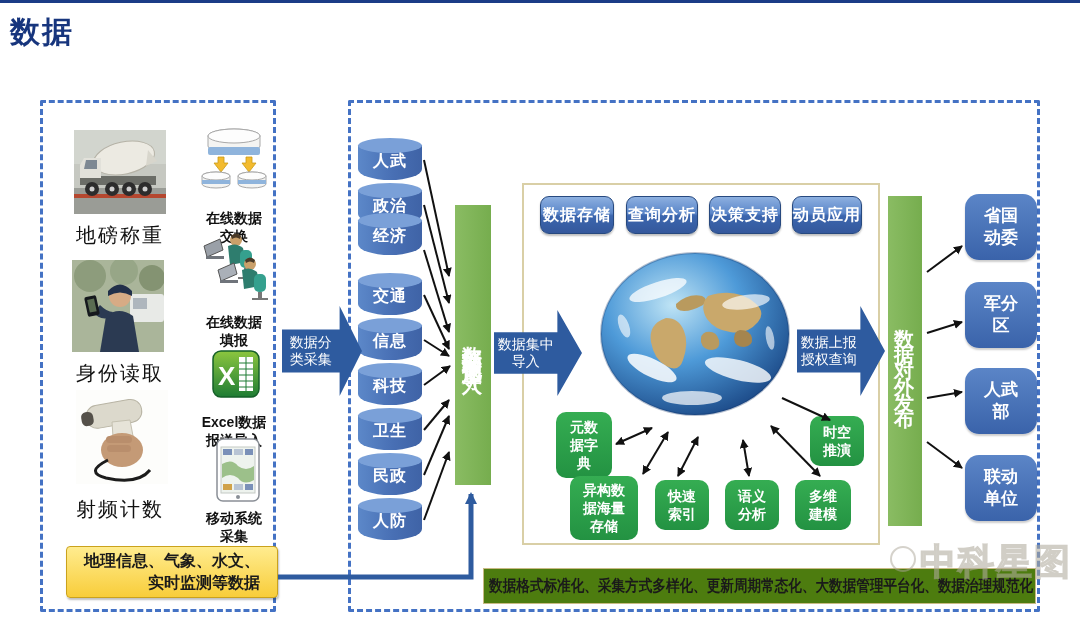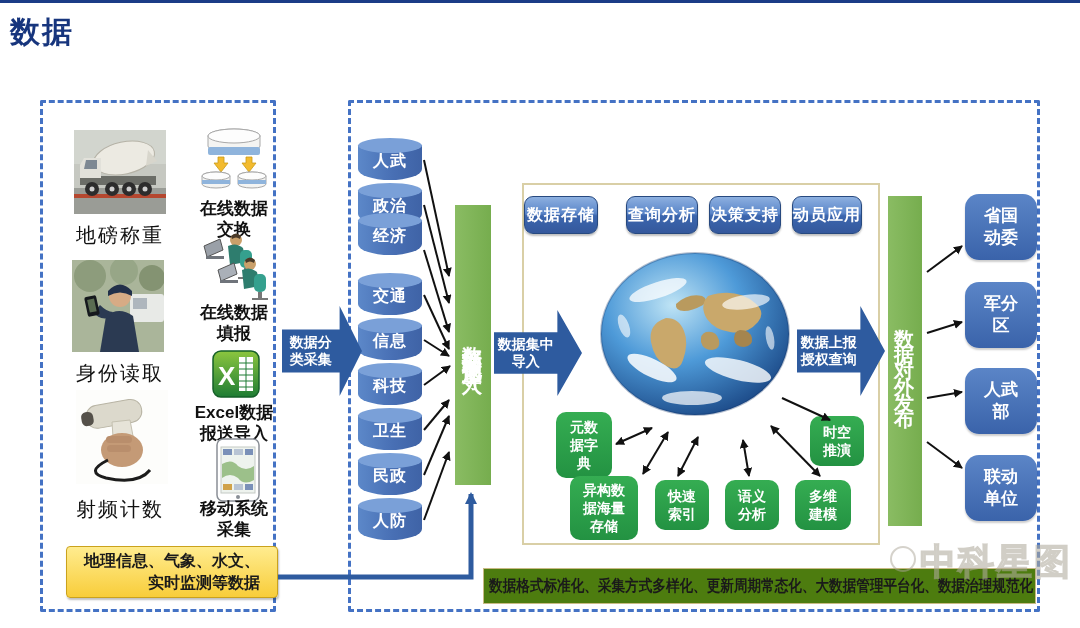--- a/index.html
+++ b/index.html
@@ -9,35 +9,35 @@
   .pre { white-space:pre-line; }
 
   .top-line { position:absolute; left:0; top:0; width:1080px; height:3px; background:#1b3c87; }
   .page-title { position:absolute; left:10px; top:12px; font-size:30px; font-weight:bold; color:#17357d; letter-spacing:2px; }
 
   .dashed-panel { position:absolute; border:3px dashed #4472c4; border-radius:2px; background:transparent; z-index:1; }
 
   
   .art { position:absolute; z-index:3; }
   .photo-label { position:absolute; z-index:3; text-align:center; font-size:20px; font-weight:500; color:#111; letter-spacing:2px; }
-  .tool-label { position:absolute; z-index:3; text-align:center; font-size:17px; font-weight:bold; color:#111; line-height:1.25; }
+  .tool-label { position:absolute; z-index:3; text-align:center; font-size:14px; font-weight:bold; color:#111; line-height:1.25;margin-top:12px; }
 
   
   .cylinder { position:absolute; left:358px; width:64px; height:44px; z-index:3; }
   .cylinder .cyl-body { position:absolute; top:7px; left:0; width:100%; height:35px; background:linear-gradient(90deg,#5c88c9,#486fb4 55%,#3f63a6); border-radius:0 0 32px 32px / 0 0 11px 11px; }
   .cylinder .cyl-top { position:absolute; top:0; left:0; width:100%; height:15px; background:#7fa0d8; background:#7aa0d8; border-radius:50%; }
   .cylinder .cyl-label { position:absolute; top:13px; width:100%; text-align:center; color:#fff; font-size:16px; font-weight:bold; letter-spacing:1px; }
 
   
   .vbar { position:absolute; background:linear-gradient(90deg,#8abc63,#76ad4e); color:#fff; font-weight:bold; display:flex; align-items:center; justify-content:center; z-index:3; }
   .vbar span { writing-mode:vertical-rl; text-orientation:upright; }
 
   
   .block-arrow { position:absolute; background:#2e5b9f; clip-path:polygon(0 26%,72% 26%,72% 0,100% 50%,72% 100%,72% 74%,0 74%); z-index:6; }
-  .block-arrow .ba-label { position:absolute; left:0; top:0; width:72%; height:100%; display:flex; align-items:center; justify-content:center; color:#fff; font-weight:bold; font-size:14px; line-height:1.25; text-align:center; }
+  .block-arrow .ba-label { position:absolute; left:0; top:0; width:72%; height:100%; display:flex; align-items:center; justify-content:center; color:#fff; font-weight:normal; font-size:14px; line-height:1.25; text-align:center; }
 
   .center-panel { position:absolute; left:522px; top:183px; width:358px; height:362px; border:2px solid #d9cfa6; background:#fff; z-index:2; }
 
   .func-btn { position:absolute; height:38px; background:linear-gradient(180deg,#8db0e0 0%,#5b86c9 45%,#3c66ae 52%,#34589c 100%); border:1px solid #27497f; border-radius:9px; color:#fff; font-weight:bold; font-size:16px; display:flex; align-items:center; justify-content:center; letter-spacing:1px; z-index:3; box-shadow:0 2px 2px rgba(0,0,0,.25); }
 
   .cap-box { position:absolute; background:linear-gradient(180deg,#35ad52,#239242); border-radius:10px; color:#fff; font-weight:bold; font-size:14px; line-height:1.3; display:flex; align-items:center; justify-content:center; text-align:center; z-index:3; }
 
   .out-box { position:absolute; left:965px; width:72px; height:66px; background:linear-gradient(180deg,#5b85c7,#3a63aa); border-radius:14px; color:#fff; font-weight:bold; font-size:17px; line-height:1.3; display:flex; align-items:center; justify-content:center; text-align:center; z-index:3; box-shadow:0 2px 2px rgba(0,0,0,.2); }
 
   .yellow-note { position:absolute; left:66px; top:546px; width:212px; height:52px; background:linear-gradient(180deg,#ffec8f,#f8cd3a); border:1px solid #caa21d; border-radius:4px; color:#1a1a1a; font-weight:bold; font-size:16px; line-height:1.4; display:flex; align-items:center; justify-content:center; text-align:right; z-index:3; box-shadow:1px 2px 2px rgba(0,0,0,.25); }
@@ -266,21 +266,21 @@
 
   <div class="vbar" style="left:455px;top:205px;width:36px;height:280px;font-size:20px;">
     <span style="letter-spacing:3px;">数据抽取转化加工导入</span>
   </div>
   <div class="vbar" style="left:888px;top:196px;width:34px;height:330px;font-size:20px;">
     <span style="letter-spacing:16px;">数据对外发布</span>
   </div>
 
   <div class="center-panel"></div>
 
-  <div class="func-btn" style="left:524px;top:196px;width:74px;">数据存储</div>
+  <div class="func-btn" style="left:540px;top:196px;width:74px;">数据存储</div>
   <div class="func-btn" style="left:626px;top:196px;width:72px;">查询分析</div>
   <div class="func-btn" style="left:709px;top:196px;width:72px;">决策支持</div>
   <div class="func-btn" style="left:792px;top:196px;width:70px;">动员应用</div>
 
   <div class="art" style="left:600px;top:252px;z-index:3;">
     <svg width="190" height="164" viewBox="0 0 190 164">
       <defs>
         <radialGradient id="og" cx="38%" cy="32%" r="80%">
           <stop offset="0" stop-color="#bfe4f5"></stop>
           <stop offset="0.45" stop-color="#4e9ad8"></stop>

